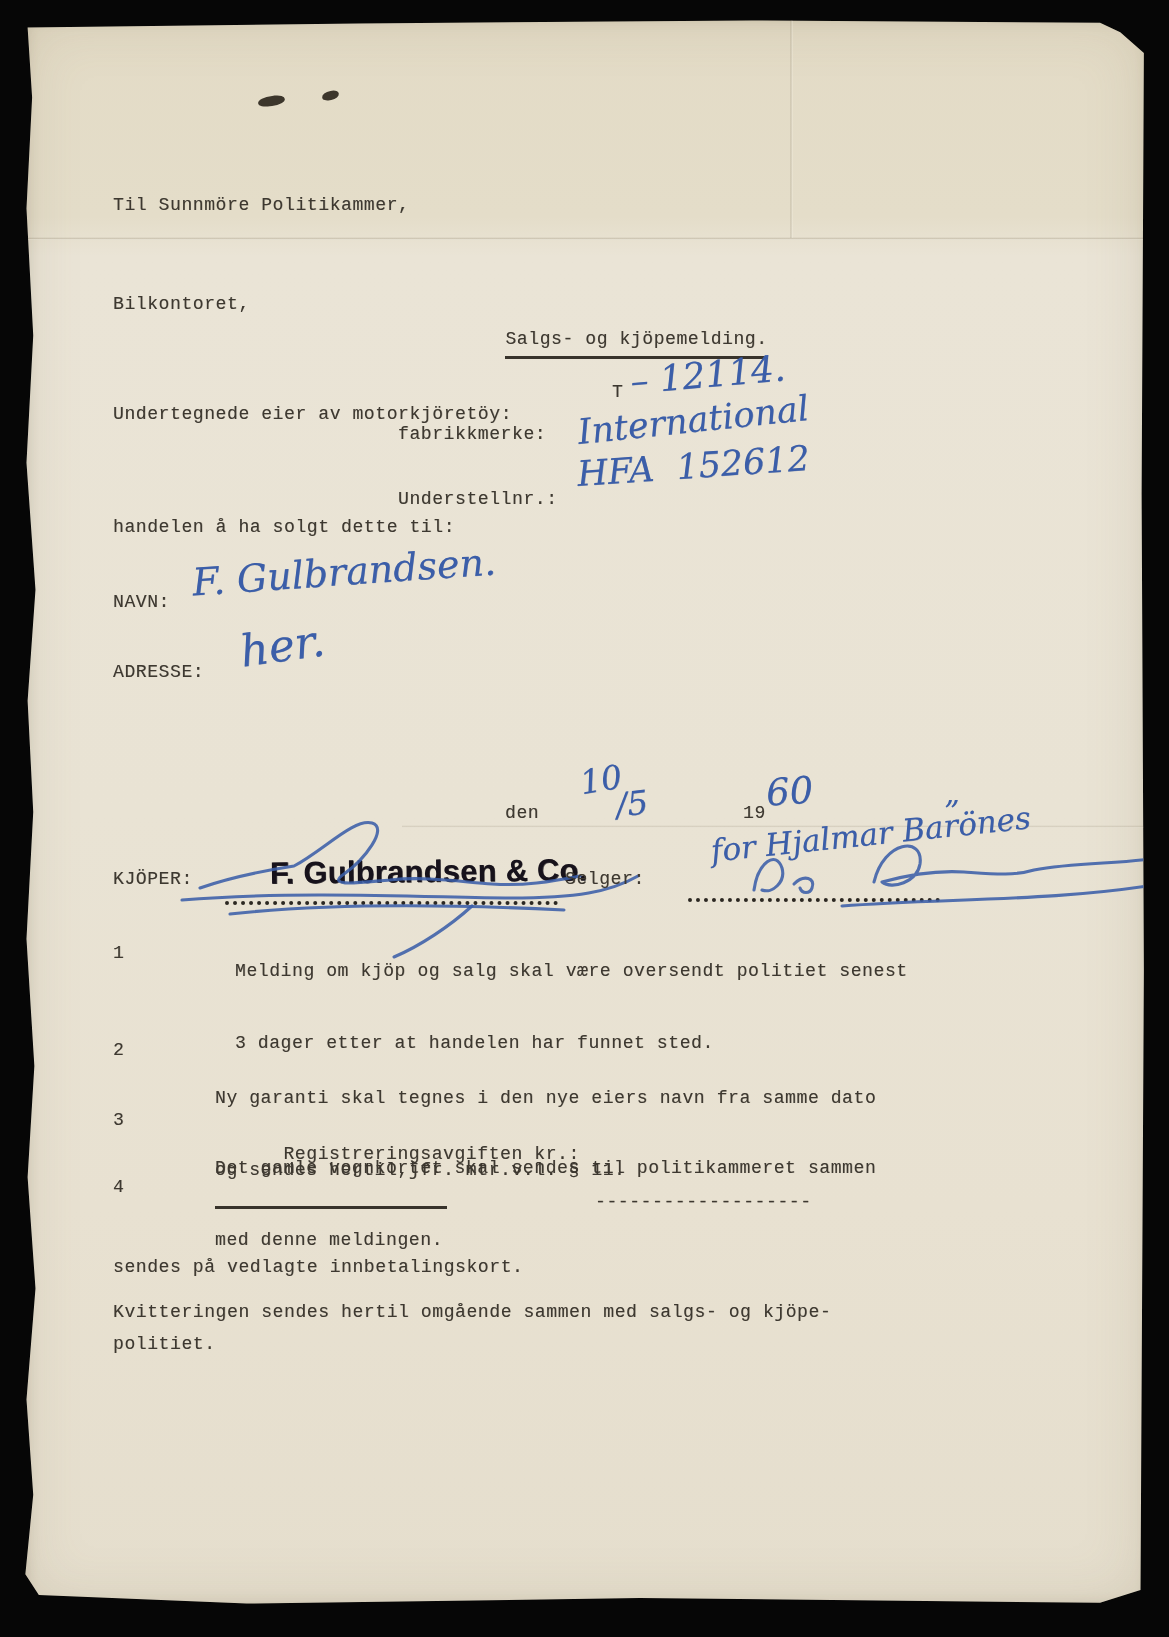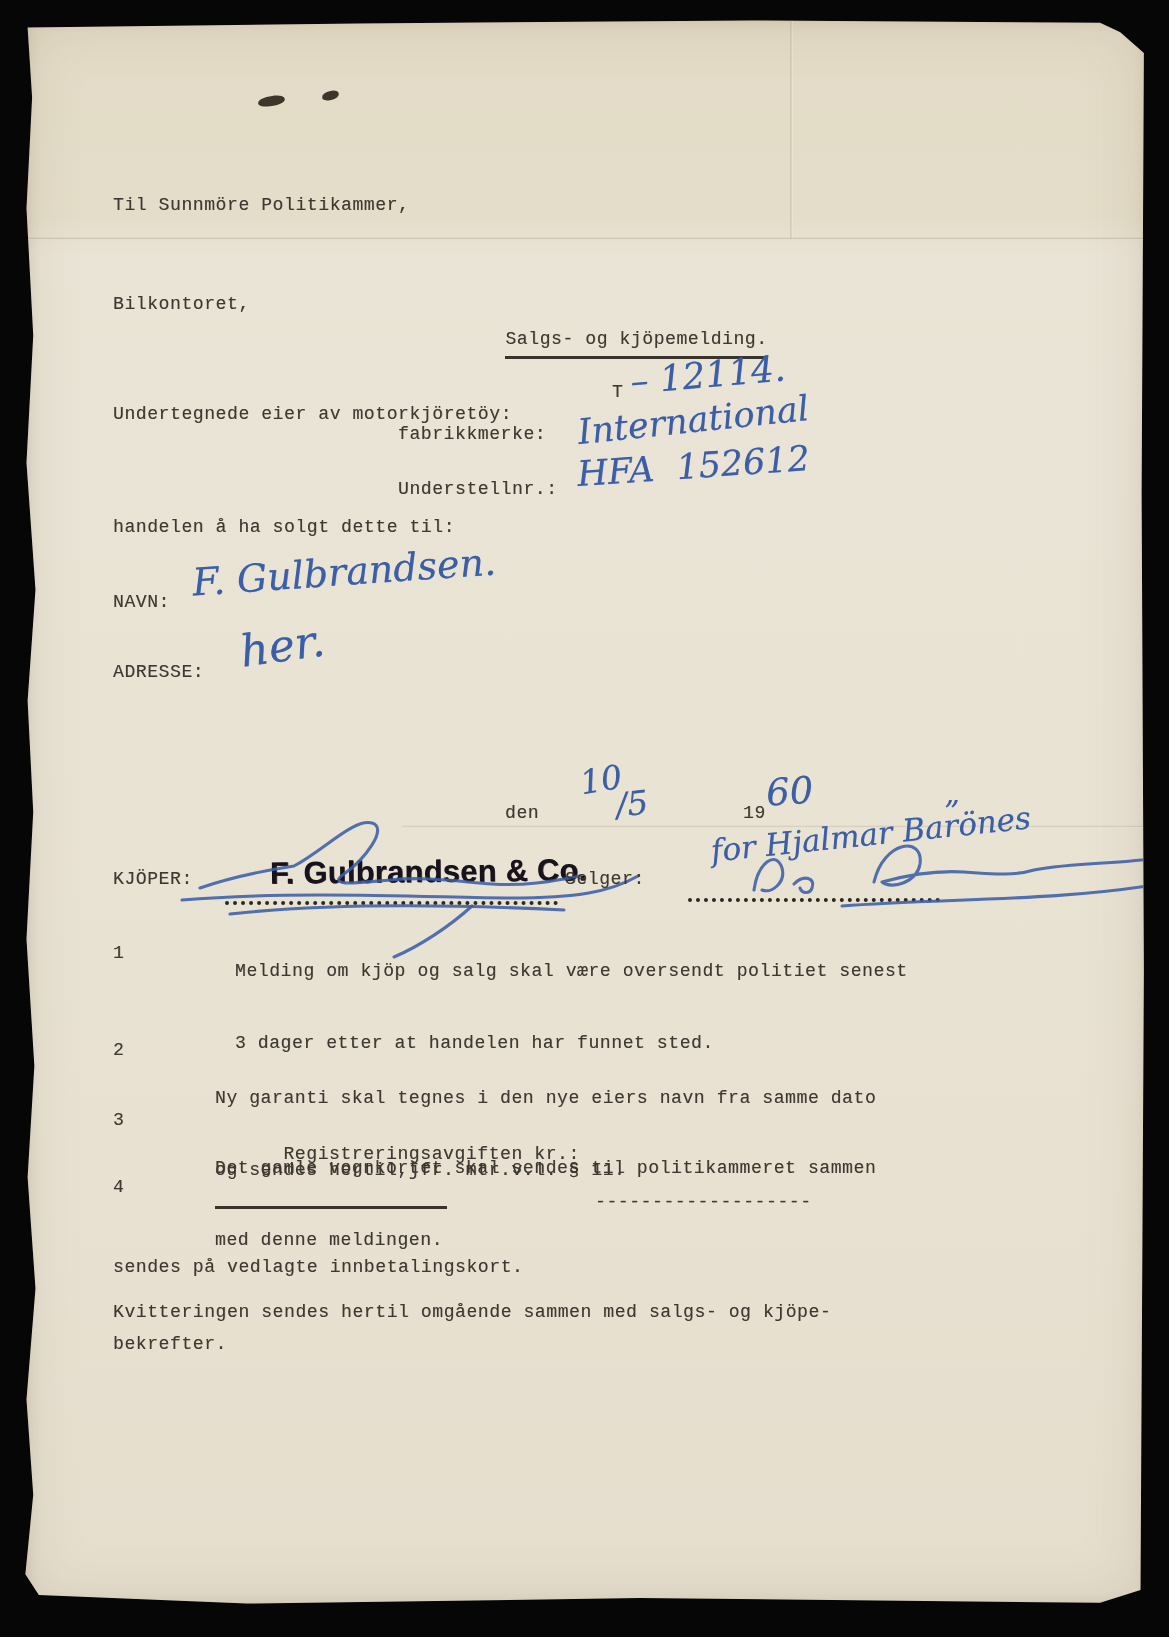--- a/index.html
+++ b/index.html
@@ -59,21 +59,21 @@
       <span class="title-underline">Salgs- og kjöpemelding.</span>
     </div>
 
     <div class="tw" style="left:91px;top:362px;margin-top:22px;">Undertegnede eier av motorkjöretöy:</div>
     <div class="tw" style="left:590px;top:362px;">T</div>
     <div class="hw" style="left:608px;top:336px;font-size:36px;transform:rotate(-5deg);">– 12114.</div>
 
     <div class="tw" style="left:376px;top:404px;">fabrikkmerke:</div>
     <div class="hw" style="left:555px;top:382px;font-size:35px;transform:rotate(-6deg);">International</div>
 
-    <div class="tw" style="left:376px;top:459px;text-align:center;">Understellnr.:</div>
+    <div class="tw" style="left:376px;top:469px;text-align:center;">Understellnr.:</div>
     <div class="hw" style="left:555px;top:428px;font-size:35px;transform:rotate(-4deg);">HFA  152612</div>
 
     <div class="tw" style="left:91px;top:497px;">handelen å ha solgt dette til:</div>
 
     <div class="tw" style="left:91px;top:572px;">NAVN:</div>
     <div class="hw" style="left:170px;top:532px;font-size:38px;transform:rotate(-4deg);">F. Gulbrandsen.</div>
 
     <div class="tw" style="left:91px;top:642px;">ADRESSE:</div>
     <div class="hw" style="left:218px;top:602px;font-size:44px;transform:rotate(-8deg);">her.</div>
 
@@ -127,16 +127,16 @@
 
     <div class="tw" style="left:91px;top:1157px;">4</div>
     <div class="tw" style="left:193px;top:1100px;">
       <span>Registreringsavgiften</span><span> kr.:</span>
     </div>
     <div class="solidline" style="left:193px;top:1188px;width:232px;"></div>
     <div class="tw" style="left:573px;top:1172px;">-------------------</div>
 
     <div class="tw" style="left:91px;top:1237px;">sendes på vedlagte innbetalingskort.</div>
     <div class="tw" style="left:91px;top:1282px;">Kvitteringen sendes hertil omgående sammen med salgs- og kjöpe-</div>
-    <div class="tw" style="left:91px;top:1314px;">bekrefter.</div>
+    <div class="tw" style="left:91px;top:1314px;">politiet.</div>
 
   </div>
 </div>
 
 </body></html>

